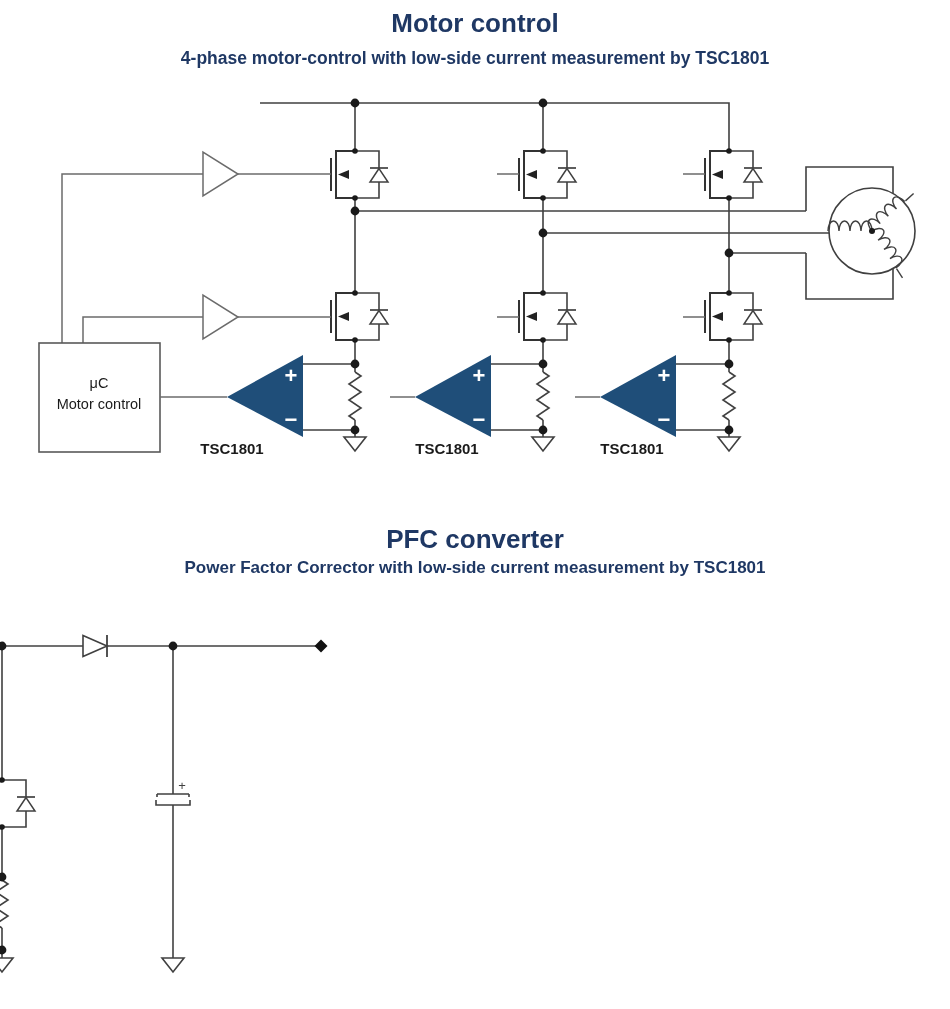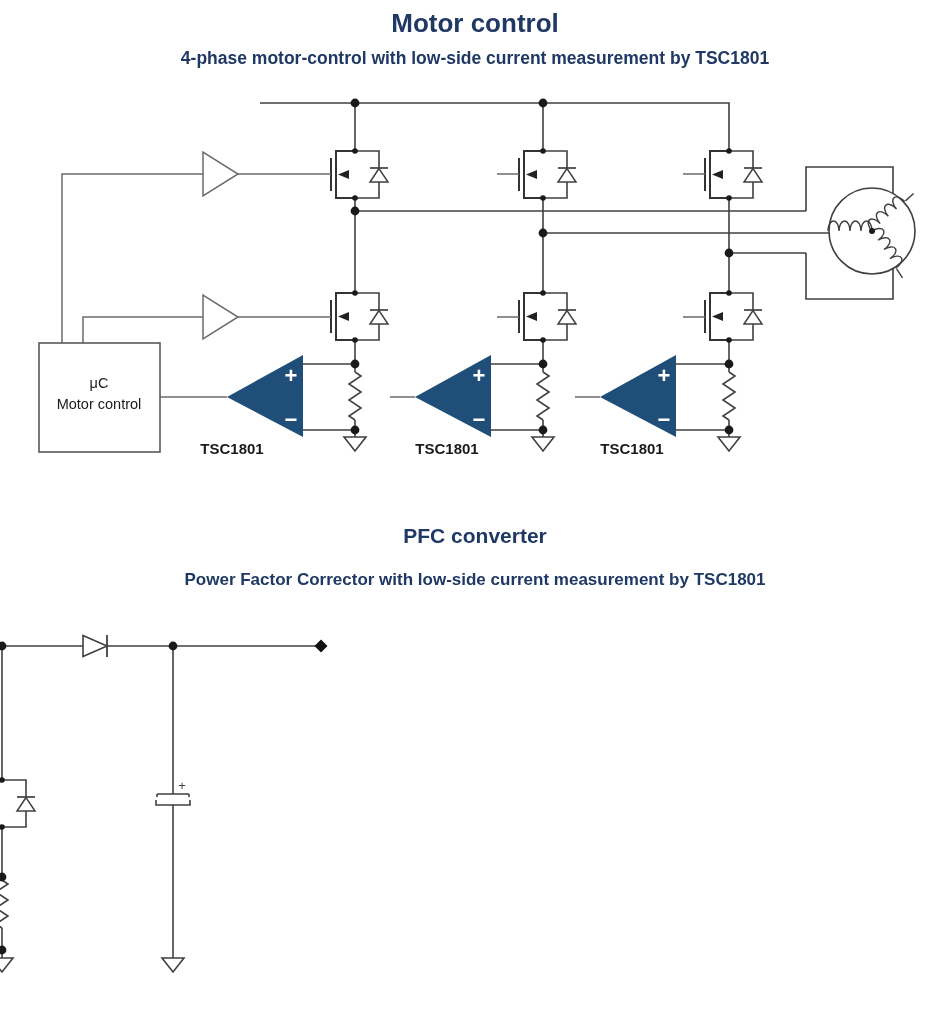--- a/index.html
+++ b/index.html
@@ -6,22 +6,22 @@
   body{
     width:950px;height:1009px;position:relative;background:#ffffff;
     font-family:"Liberation Sans",sans-serif;overflow:hidden;
   }
   .title{
     position:absolute;left:0;width:950px;text-align:center;
     color:#1F3864;font-weight:bold;
   }
   #motor-title{top:8px;font-size:26px;}
   #motor-subtitle{top:48px;font-size:17.5px;}
-  #pfc-title{top:524px;font-size:21px;}
-  #pfc-subtitle{top:570px;font-size:17px;}
+  #pfc-title{top:524px;font-size:26px;}
+  #pfc-subtitle{top:558px;font-size:17px;}
   svg{position:absolute;left:0;}
   #svg-motor{top:90px;}
   #svg-pfc{top:600px;}
   .pw{stroke:#404040;stroke-width:1.6;fill:none;}
   .sg{stroke:#6b6b6b;stroke-width:1.5;fill:none;}
   .lbl{fill:#1a1a1a;text-anchor:middle;font-family:"Liberation Sans",sans-serif;}
   .lbl-uc{font-size:14.5px;}
   .lbl-uc2{font-size:15.5px;}
   .lbl-tsc{font-size:15px;font-weight:bold;}
   .lbl-ac{font-size:14px;}

